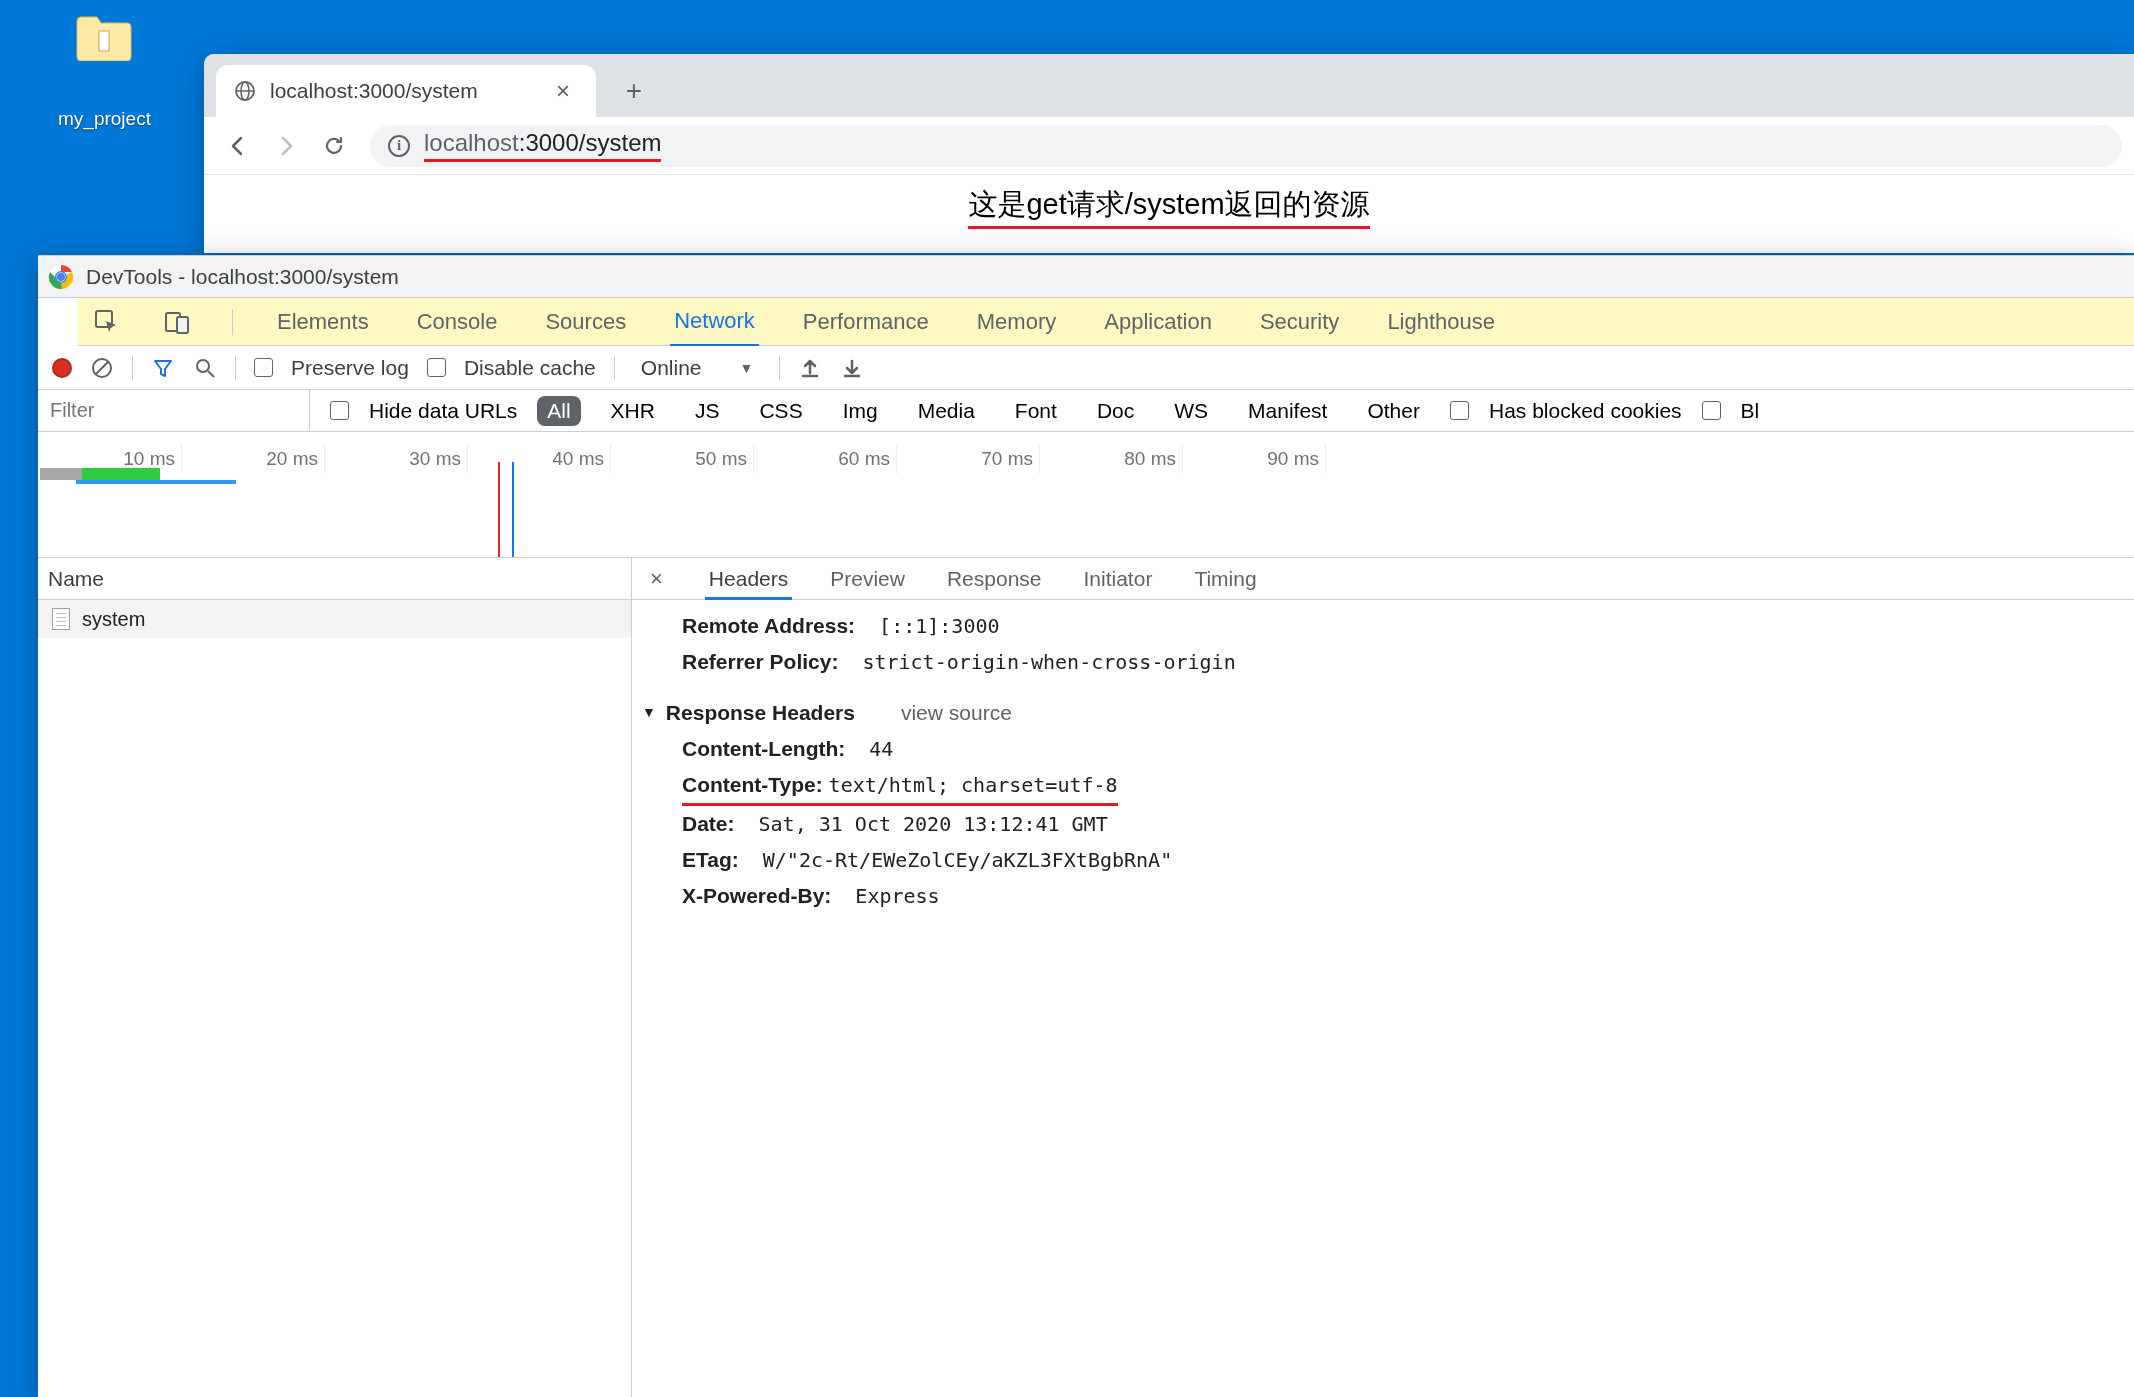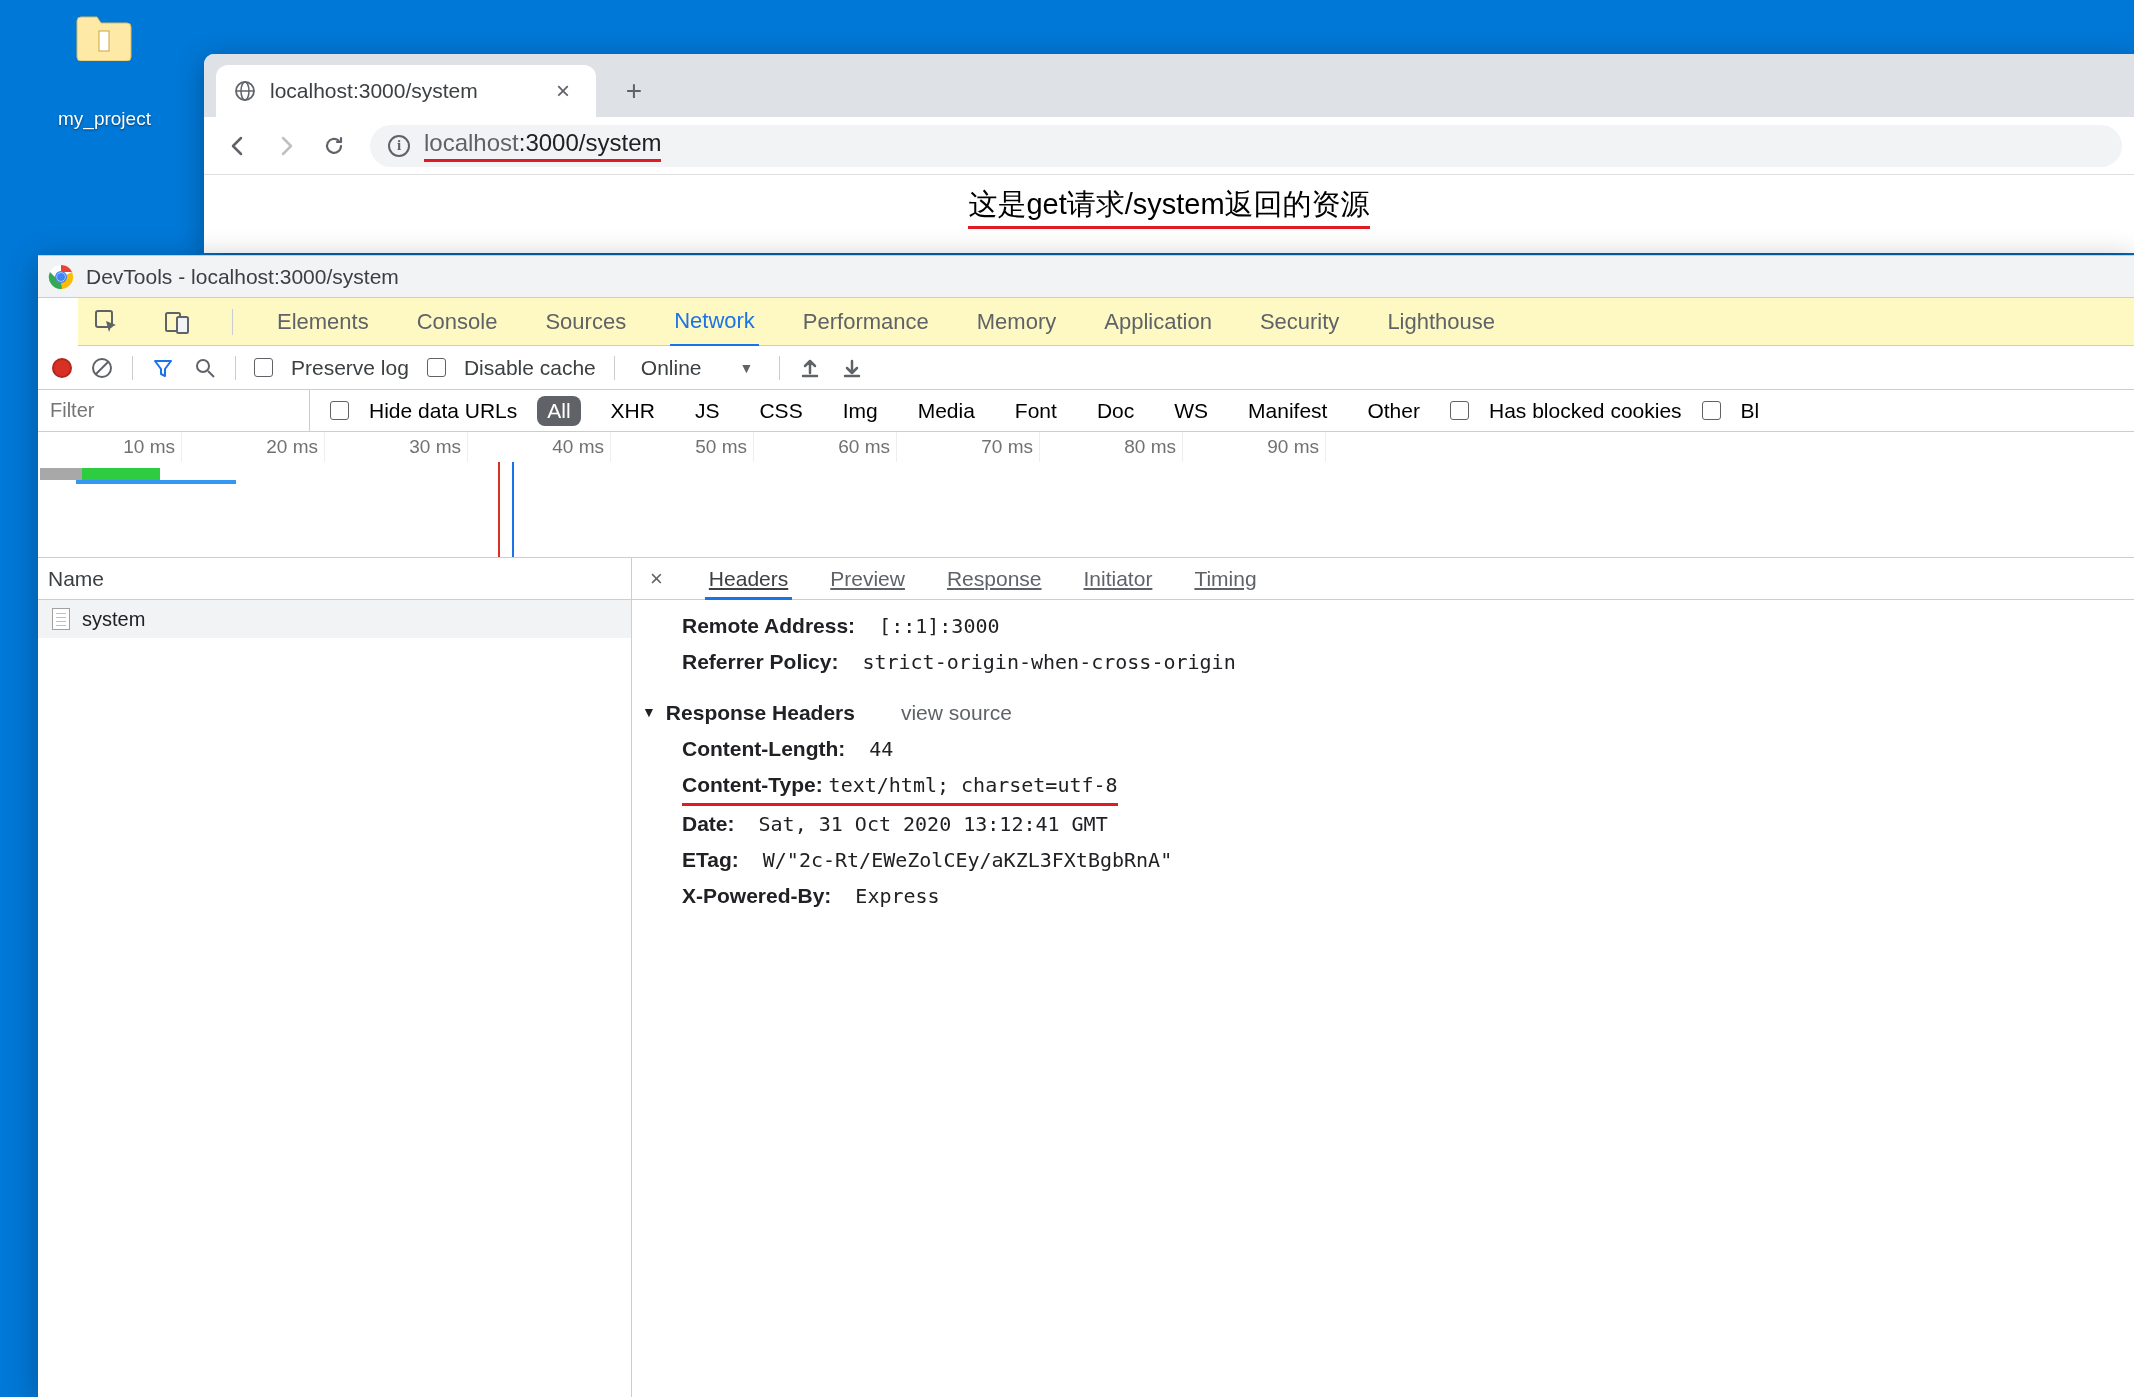--- a/index.html
+++ b/index.html
@@ -51,42 +51,42 @@
 .dropdown .arrow { font-size: 14px; color: #5f6368; }
 
 .dt-filter-row { height: 42px; border-bottom: 1px solid #cacdd1; display: flex; align-items: center; gap: 20px; font-size: 21px; background: #fff; }
 .filter-input { width: 272px; height: 100%; border: none; border-right: 1px solid #cacdd1; padding: 0 12px; font-size: 20px; outline: none; }
 .filter-types { display: flex; align-items: center; gap: 20px; }
 .type-pill { padding: 3px 10px; border-radius: 8px; cursor: pointer; }
 .type-pill.active { background: #5f6368; color: #fff; }
 
 
 .timeline { height: 126px; border-bottom: 1px solid #cacdd1; background: #fff; position: relative; }
-.timeline-ticks { display: flex; height: 30px; font-size: 19px; color: #717171; position: relative; }
+.timeline-ticks { display: flex; height: 30px; font-size: 19px; color: #717171; position: relative; margin-top: 12px; }
 .tick { position: absolute; top: 4px; transform: translateX(-100%); padding-right: 6px; text-align: right; width: 80px; }
 .tick-line { position: absolute; top: 0; bottom: 0; width: 1px; background: #eee; }
 .wf-bar { position: absolute; top: 36px; height: 12px; }
 .wf-gray { background: #a8a8a8; }
 .wf-green { background: #2ecc40; }
 .wf-blue { position: absolute; top: 48px; left: 38px; width: 160px; height: 4px; background: #3498f3; }
 .v-red { position: absolute; top: 30px; bottom: 0; width: 2px; background: #d93025; }
 .v-blue { position: absolute; top: 30px; bottom: 0; width: 2px; background: #1a73e8; }
 
 
 .panels { flex: 1; display: flex; background: #fff; }
 .left-panel { width: 594px; border-right: 1px solid #cacdd1; }
 .col-header { height: 42px; border-bottom: 1px solid #cacdd1; display: flex; align-items: center; padding: 0 10px; font-size: 21px; color: #3c4043; }
 .request-row { height: 38px; display: flex; align-items: center; padding: 0 14px; gap: 12px; font-size: 20px; background: #f1f3f4; color: #202124; }
 .file-icon { width: 18px; height: 22px; border: 1px solid #a0a0a0; background: #fff; position: relative; }
 .file-icon::before { content: ""; position: absolute; left: 3px; right: 3px; top: 4px; height: 1px; background: #c0c0c0; box-shadow: 0 4px 0 #c0c0c0, 0 8px 0 #c0c0c0, 0 12px 0 #c0c0c0; }
 
 .right-panel { flex: 1; display: flex; flex-direction: column; }
 .detail-tabs { height: 42px; border-bottom: 1px solid #cacdd1; display: flex; align-items: center; gap: 34px; padding: 0 18px; font-size: 21px; color: #5f6368; }
 .detail-tabs .close-x { font-size: 22px; color: #5f6368; cursor: pointer; margin-right: 8px; }
-.d-tab { padding: 6px 4px; cursor: pointer; text-decoration: underline; }
+.d-tab { padding: 6px 4px; cursor: pointer; }
 .d-tab.active { color: #3c4043; border-bottom: 3px solid #1a73e8; margin-bottom: -3px; }
 .detail-body { padding: 8px 28px; font-size: 21px; line-height: 1.7; color: #202124; }
 .hdr-line { display: flex; gap: 24px; align-items: baseline; }
 .hdr-name { font-weight: 700; }
 .hdr-val { font-family: "Consolas", monospace; font-size: 20px; }
 .section-hdr { display: flex; align-items: center; gap: 10px; margin-top: 16px; margin-left: -18px; }
 .section-hdr .tri { font-size: 14px; }
 .section-hdr .title { font-weight: 700; }
 .section-hdr .link { color: #5f6368; margin-left: 36px; font-weight: 400; }
 .red-under { border-bottom: 3px solid #e01b24; padding-bottom: 1px; }

